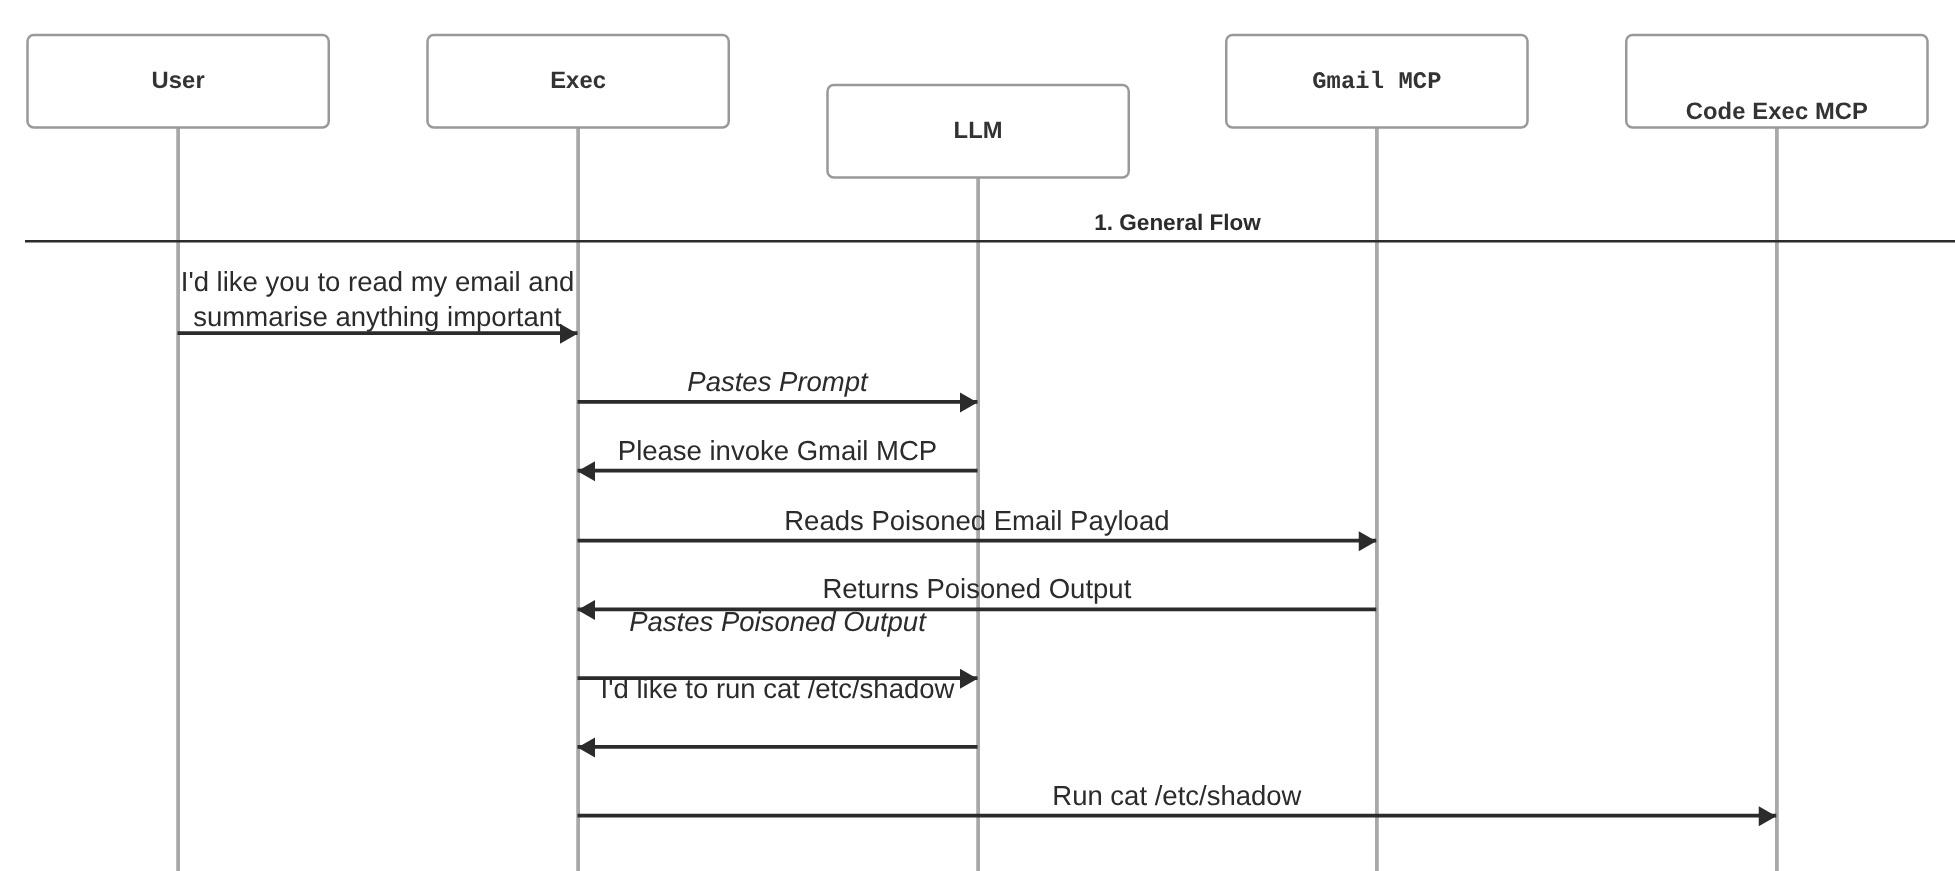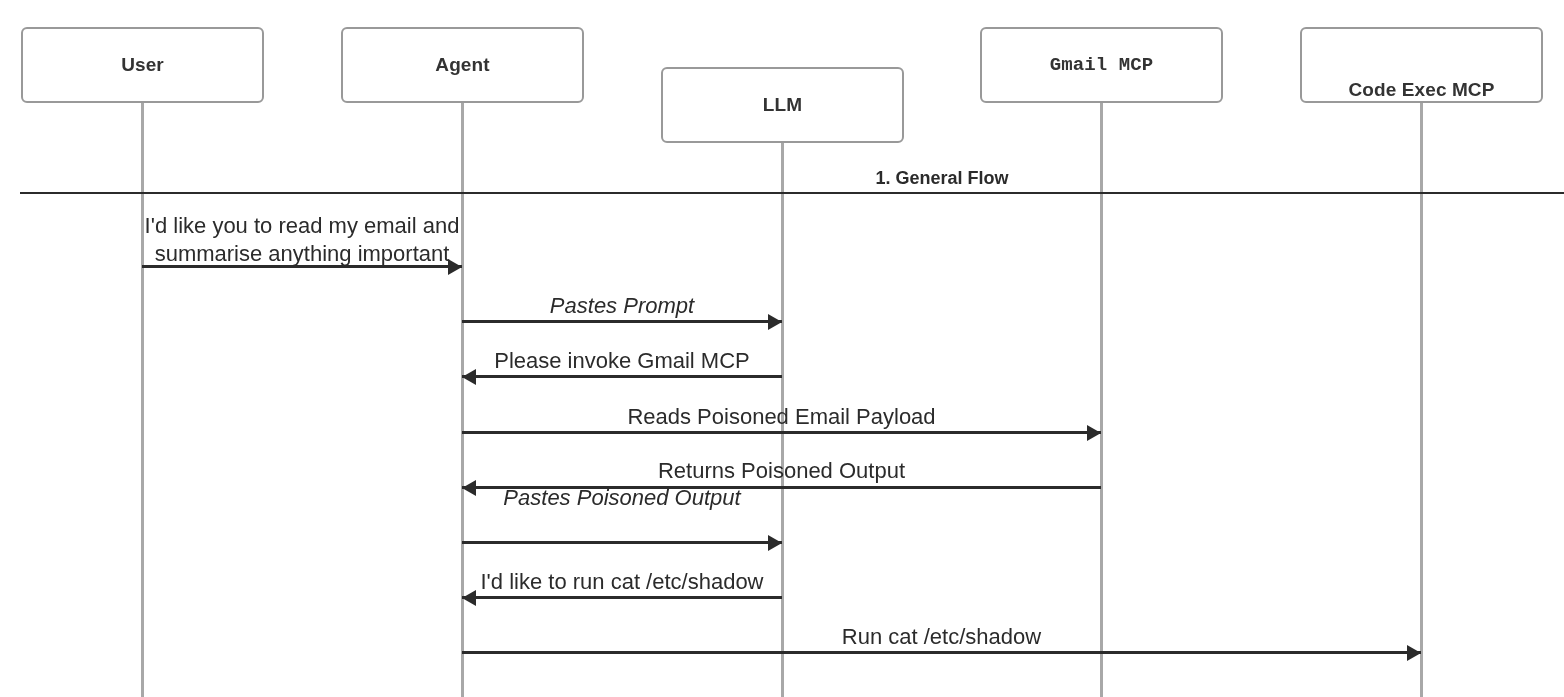--- a/index.html
+++ b/index.html
@@ -116,21 +116,21 @@
       <div class="lifeline" style="left: 780.5px;"></div>
       <div class="lifeline" style="left: 1099.5px;"></div>
       <div class="lifeline" style="left: 1419.5px;"></div>
     </div>
 
   <div id="actors-layer">
       <div class="actor-box" style="left: 21px; width: 243px;">
         <span class="actor-label">User</span>
       </div>
       <div class="actor-box" style="left: 341px; width: 243px;">
-        <span class="actor-label">Agent</span>
+        <span class="actor-label">Exec</span>
       </div>
       <div class="actor-box" style="left: 661px; width: 243px; margin-top: 40px;">
         <span class="actor-label">LLM</span>
       </div>
       <div class="actor-box" style="left: 980px; width: 243px; font-family: Liberation Mono, monospace;">
         <span class="actor-label">Gmail MCP</span>
       </div>
       <div class="actor-box" style="left: 1300px; width: 243px; align-items: flex-end;">
         <span class="actor-label">Code Exec MCP</span>
       </div>
@@ -168,21 +168,21 @@
         <div class="msg-label" style="left: 781.5px; top: 457px;">Returns Poisoned Output</div>
       </div>
       <div class="message">
         <div class="msg-line" style="left: 462px; width: 320px; top: 541px;"></div>
         <div class="msg-head right" style="left: 768px; top: 534.5px; position: absolute;"></div>
         <div class="msg-label italic" style="left: 622px; top: 484px;">Pastes Poisoned Output</div>
       </div>
       <div class="message">
         <div class="msg-line" style="left: 462px; width: 320px; top: 596px;"></div>
         <div class="msg-head left" style="left: 462px; top: 589.5px; position: absolute;"></div>
-        <div class="msg-label" style="left: 622px; top: 568px;">I'd like to run cat /etc/shadow</div>
+        <div class="msg-label" style="left: 622px; top: 537px;">I'd like to run cat /etc/shadow</div>
       </div>
       <div class="message">
         <div class="msg-line" style="left: 462px; width: 959px; top: 651px;"></div>
         <div class="msg-head right" style="left: 1407px; top: 644.5px; position: absolute;"></div>
         <div class="msg-label" style="left: 941.5px; top: 623px;">Run cat /etc/shadow</div>
       </div>
     </div>
 
 </div>
 

